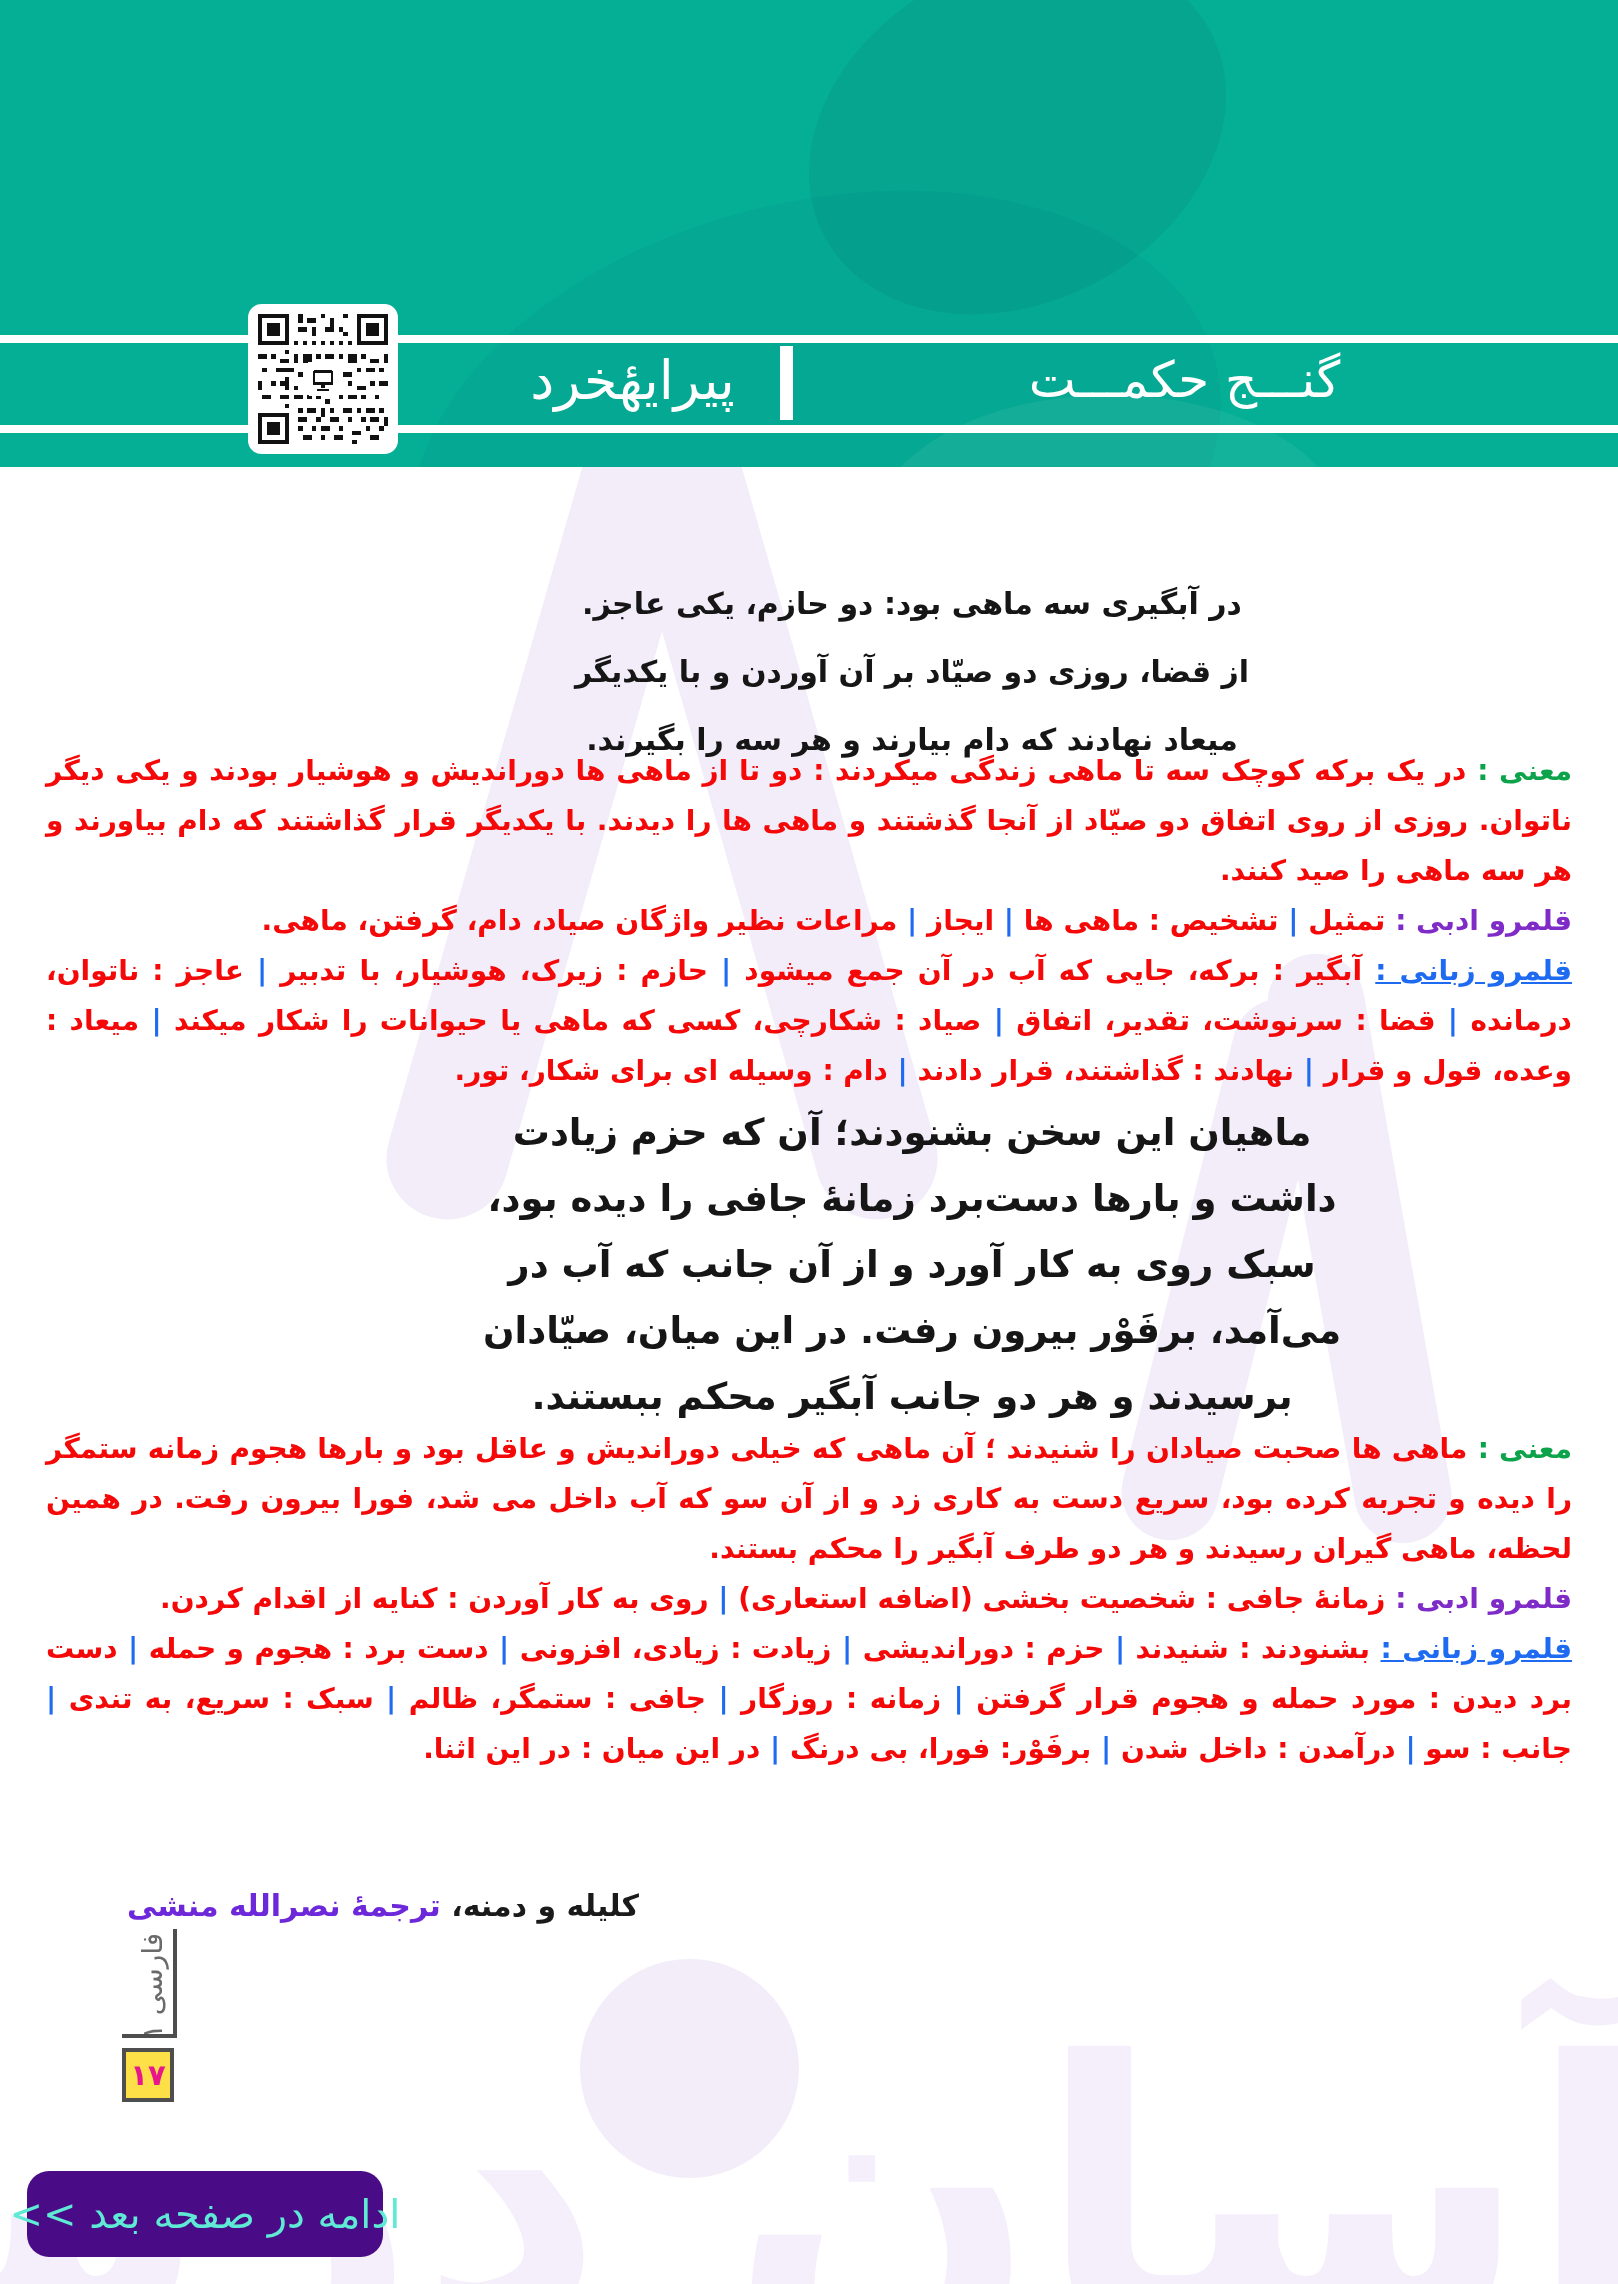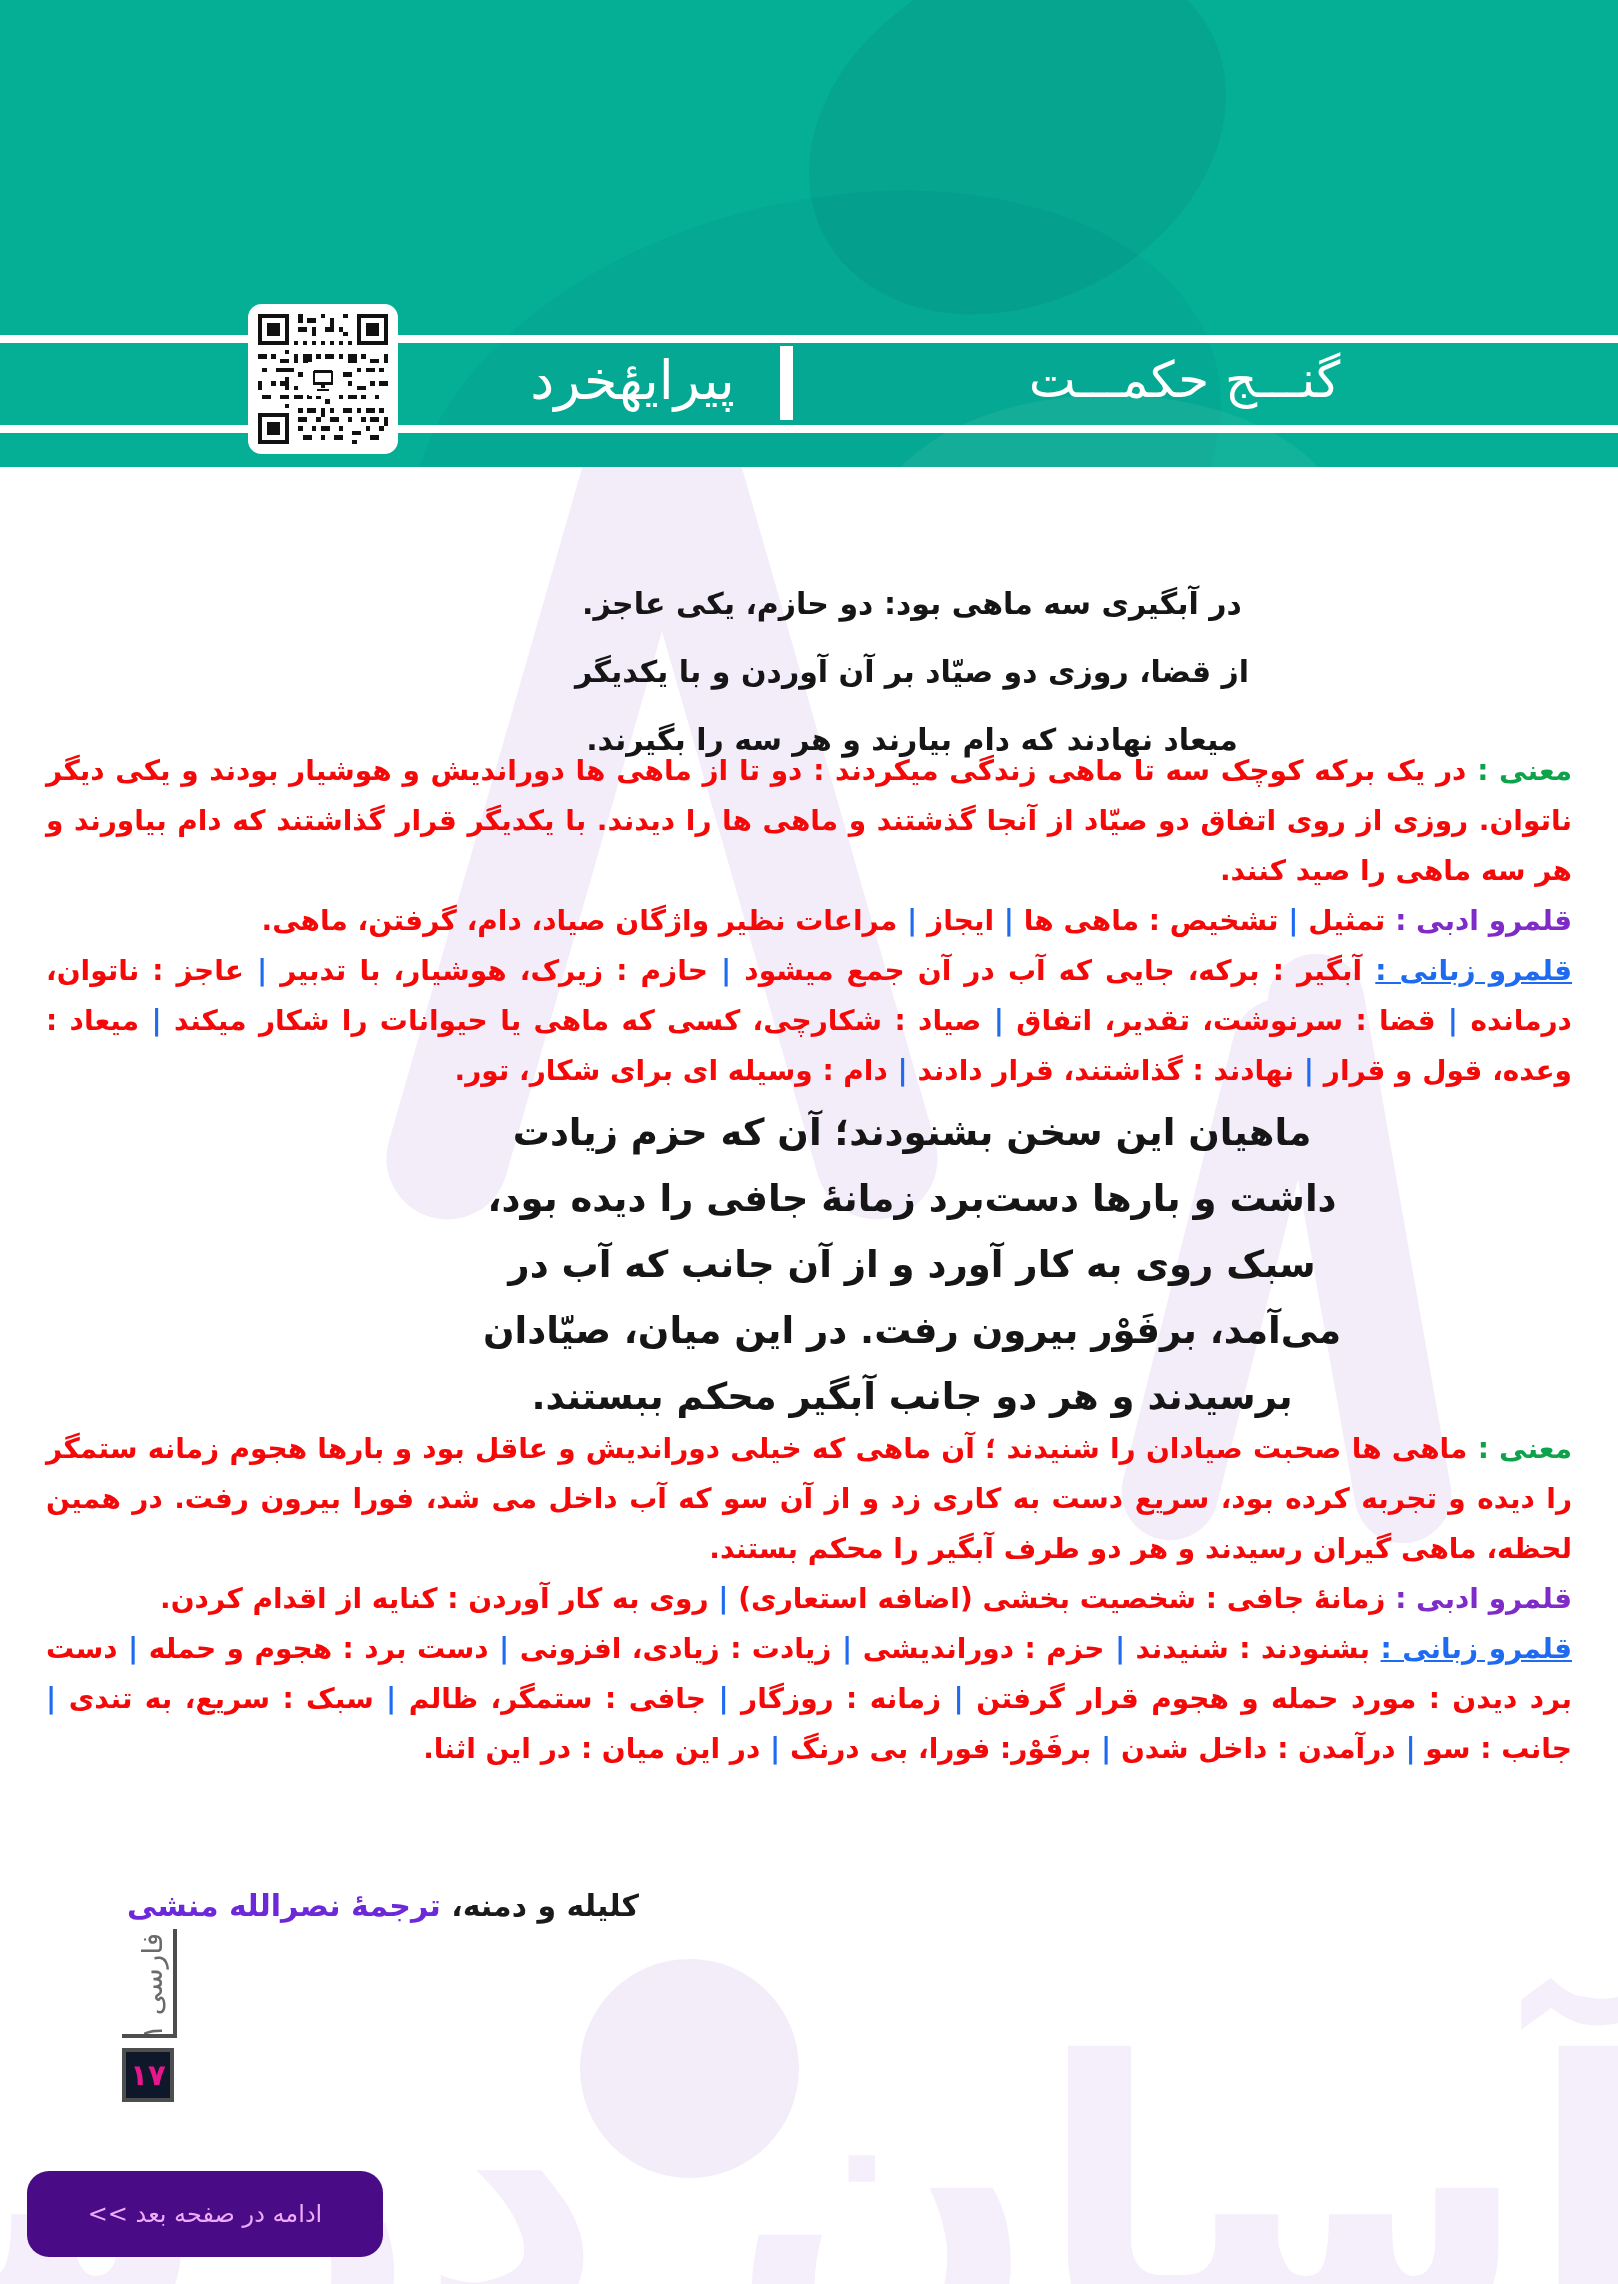--- a/index.html
+++ b/index.html
@@ -52,25 +52,25 @@
   
   .attribution{position:absolute;left:202px;top:1888px;width:437px;text-align:center;direction:rtl;
                font-size:30px;font-weight:bold;color:#1A1A1A;white-space:nowrap;z-index:2;}
   .attr-translator{color:#6d28d9;}
   .side-label{position:absolute;left:98px;top:1969px;width:109px;height:34px;line-height:34px;
               text-align:center;transform:rotate(-90deg);transform-origin:center;
               font-size:28px;color:#6A6A6A;direction:rtl;white-space:nowrap;z-index:2;}
   .side-rule-v{position:absolute;left:173px;top:1929px;width:4.2px;height:108px;background:#4E4E4E;z-index:2;}
   .side-rule-h{position:absolute;left:122px;top:2034px;width:55px;height:4.2px;background:#4E4E4E;z-index:2;}
   .page-box{position:absolute;left:122px;top:2048px;width:52px;height:54px;border:4.2px solid #4E4E4E;
-            box-sizing:border-box;display:flex;align-items:center;justify-content:center;background:#0f172a;z-index:2;}
+            box-sizing:border-box;display:flex;align-items:center;justify-content:center;background:#fde047;z-index:2;}
   .page-num{font-size:29px;font-weight:bold;color:#E9158C;}
   .next-btn{position:absolute;left:27px;top:2171px;width:356px;height:86px;background:#4A0C86;
             border-radius:22px;display:flex;align-items:center;justify-content:center;
-            color:#f0abfc;font-size:24px;direction:rtl;white-space:nowrap;z-index:3;cursor:pointer;}
+            color:#5eead4;font-size:40px;direction:rtl;white-space:nowrap;z-index:3;cursor:pointer;}
 </style>
 </head>
 <body>
 
 <div class="page">
 
   <div class="band">
     <div class="sw1"></div>
     <div class="sw2"></div>
     <div class="sw3"></div>

